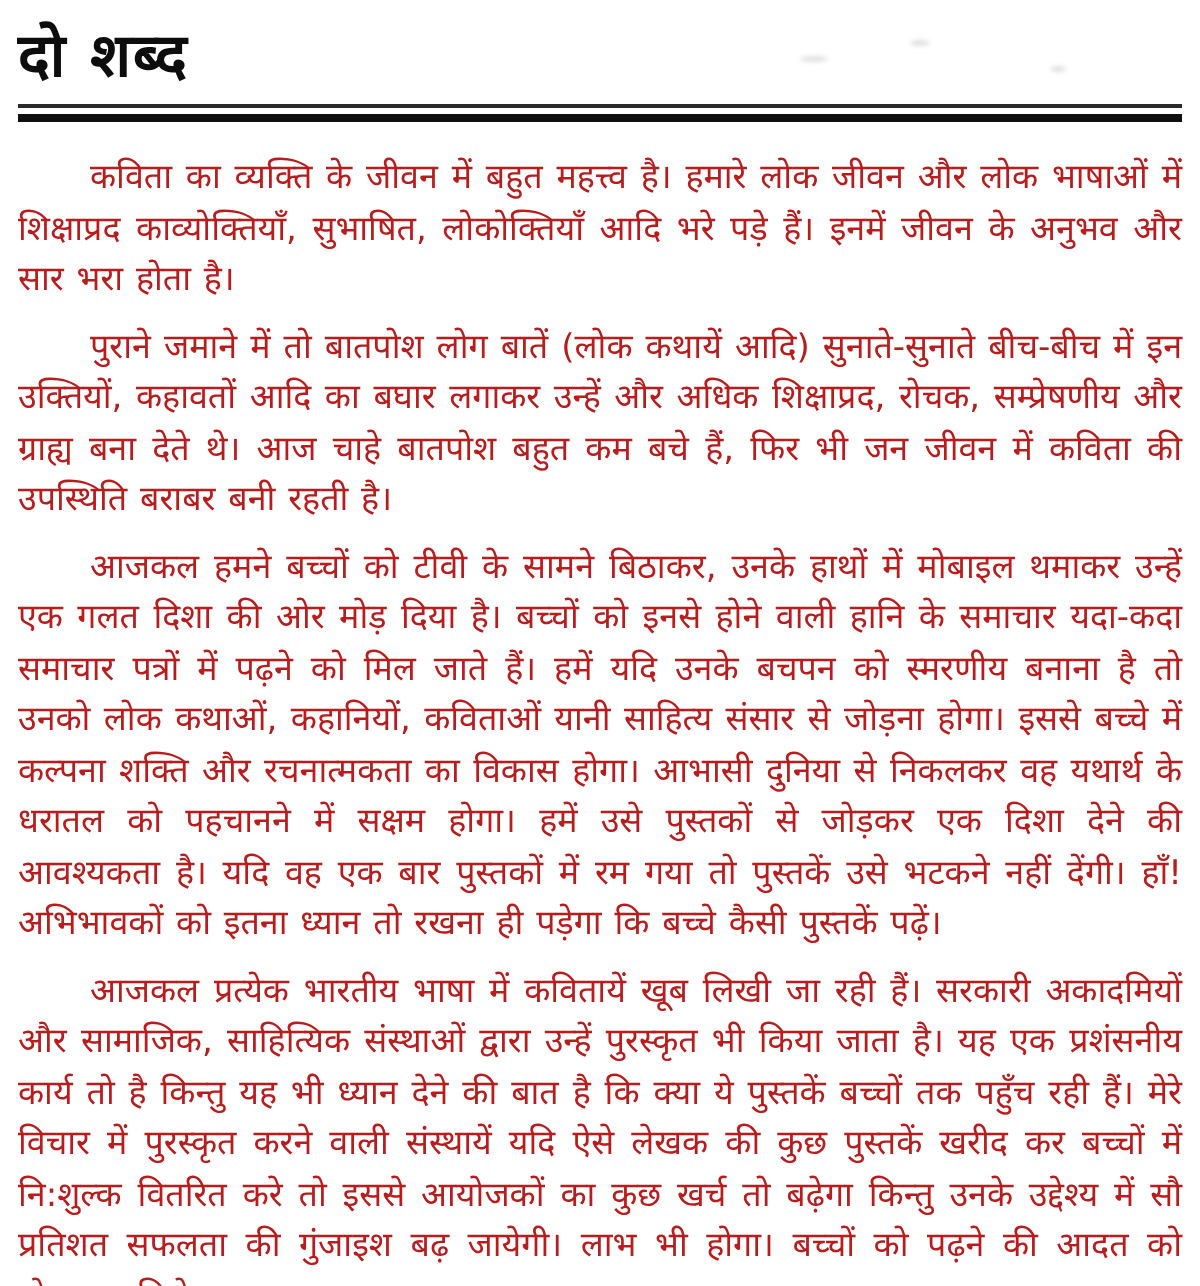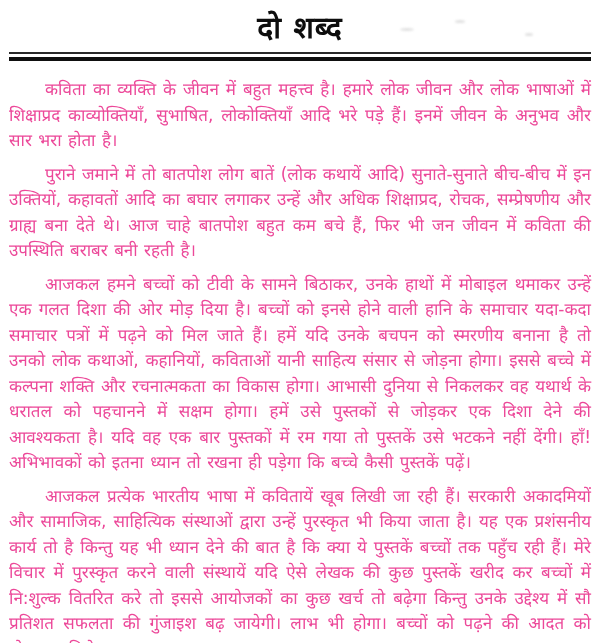--- a/index.html
+++ b/index.html
@@ -18,42 +18,42 @@
   .page {
     box-sizing: border-box;
     width: 600px;
     height: 643px;
     padding: 4px 9px 0 9px;
     position: relative;
   }
   .page-title {
     font-size: 30px;
     font-weight: bold;
-    text-align: center;
+    text-align: left;
     margin: 2px 0 5px 0;
     letter-spacing: 1px;
     color: #0d0d0d;
   }
   .rule-thin {
     height: 2px;
     background: #2a2a2a;
     margin: 0 0 3px 0;
   }
   .rule-thick {
     height: 4px;
     background: #0f0f0f;
     margin: 0 0 16px 0;
   }
   .body-text p {
     font-size: 17px;
     line-height: 25.5px;
     text-align: justify;
     text-indent: 36px;
     margin: 4px 0 8px 0;
-    color: #ec4899;
+    color: #b91c1c;
     word-spacing: 1px;
   }
   .scan-artifact {
     position: absolute;
     background: #bdbdbd;
     border-radius: 50%;
     opacity: 0.45;
     filter: blur(1px);
   }
   .artifact-1 { left: 400px; top: 28px; width: 14px; height: 3px; }

